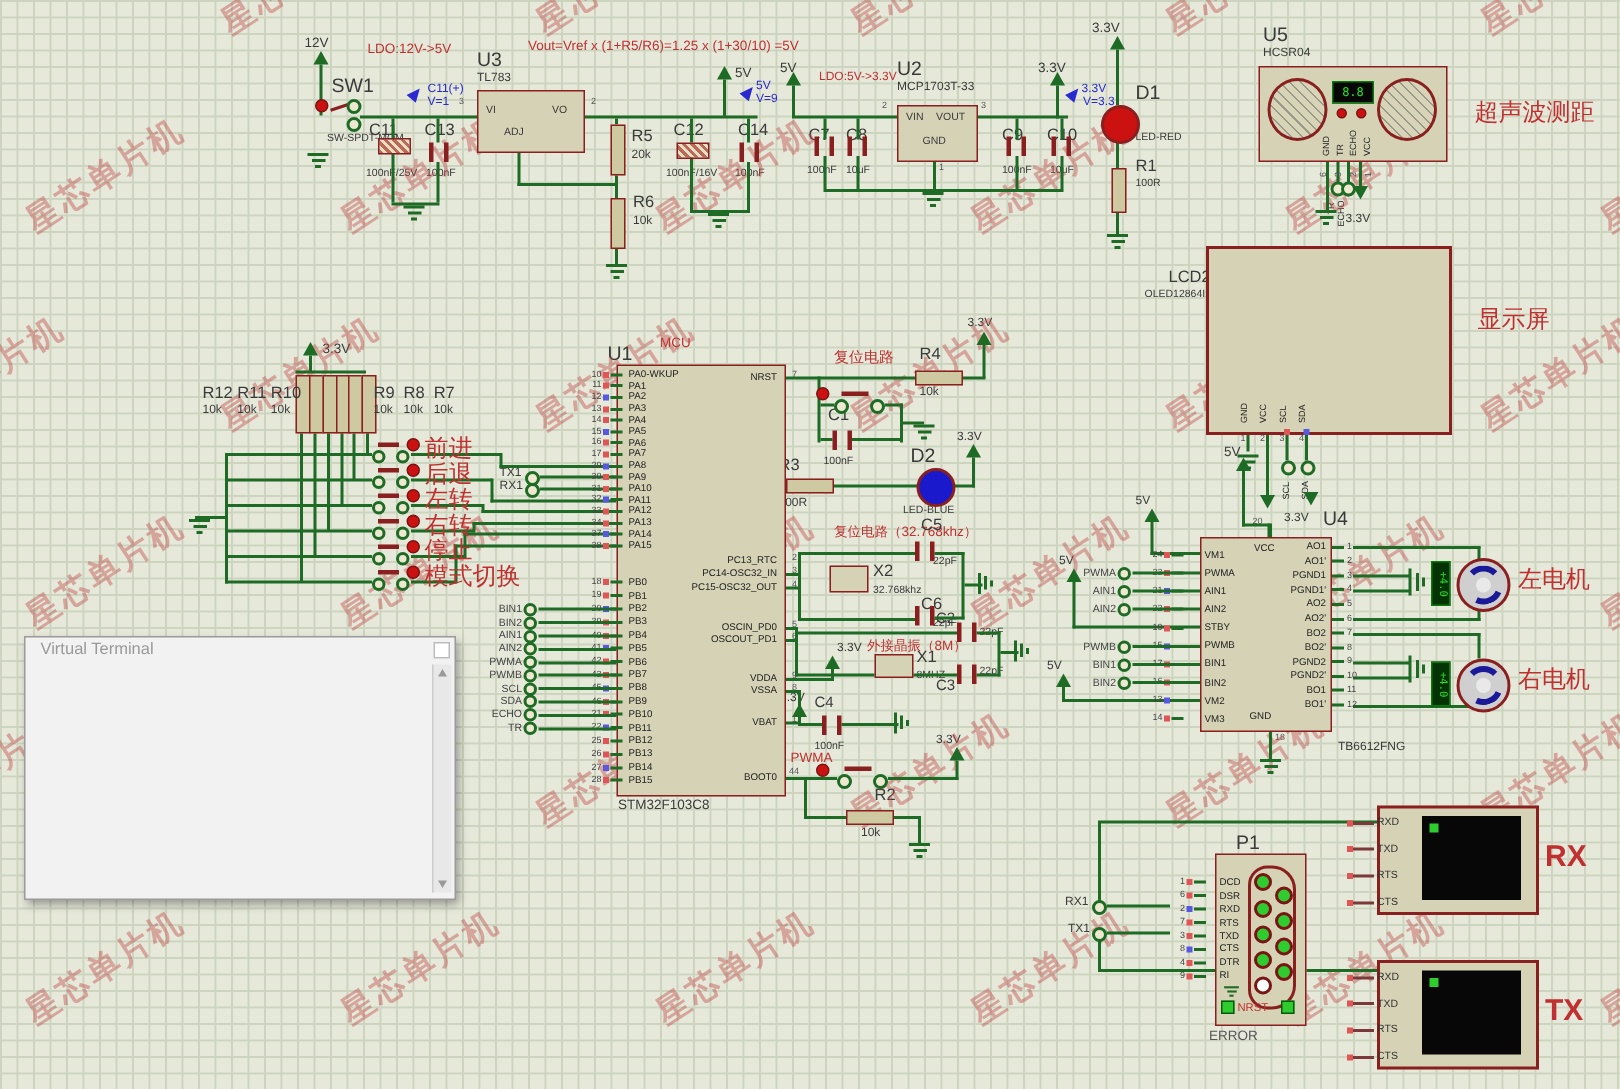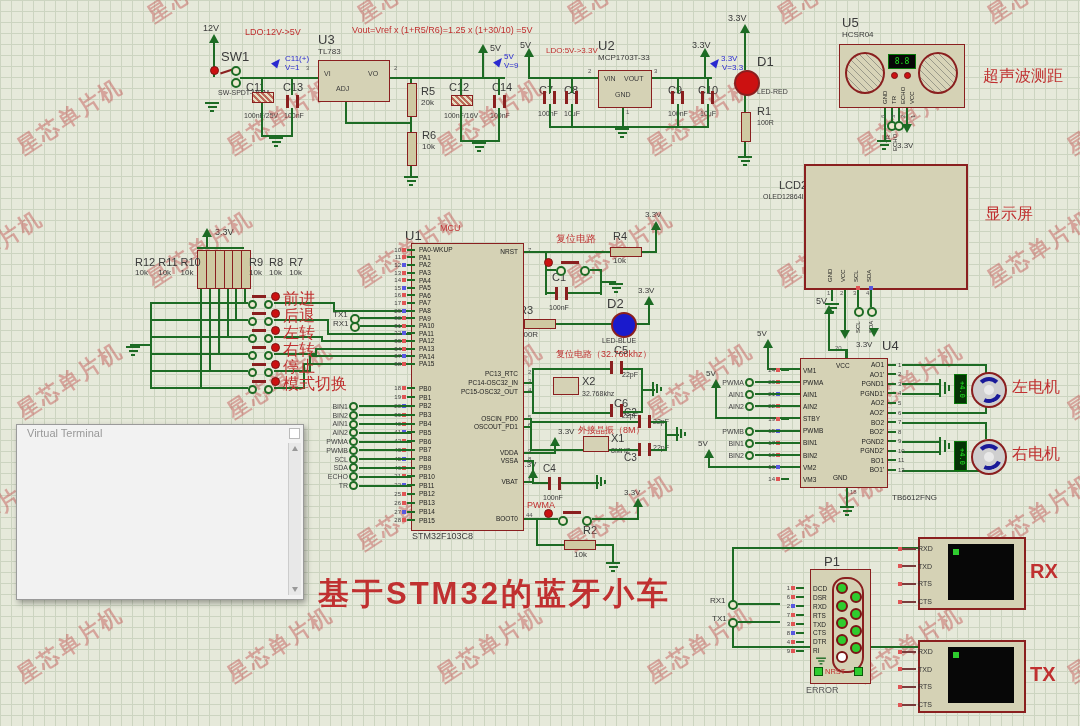--- a/index.html
+++ b/index.html
@@ -828,21 +828,20 @@
   <div style="height:18px;position:relative">
     <span class="t" style="left:10px;top:3px;font-size:11px;color:#999">Virtual Terminal</span>
     <span class="a" style="right:3px;top:3px;width:9px;height:9px;background:#fff;border:1px solid #bbb"></span>
   </div>
   <div style="position:absolute;right:2px;top:18px;width:12px;height:152px;background:#e8e8e8;border-left:1px solid #ccc">
     <span style="position:absolute;top:3px;left:3px;width:0;height:0;border-left:3px solid transparent;border-right:3px solid transparent;border-bottom:5px solid #999"></span>
     <span style="position:absolute;bottom:3px;left:3px;width:0;height:0;border-left:3px solid transparent;border-right:3px solid transparent;border-top:5px solid #999"></span>
   </div>
 </div>
 
-<span class="t rd" style="left:318px;top:578px;font-size:31px;font-weight:bold;letter-spacing:3px">基于STM32的蓝牙小车</span>
 
 <span class="t s8 g" style="left:757px;top:330px">5V</span>
 <div class="pwr" style="left:763px;top:339px"></div>
 <i class="w" style="left:767px;top:348px;width:2px;height:22px"></i>
 <i class="w" style="left:767px;top:368px;width:33px;height:2px"></i>
 <span class="t s13 g" style="left:882px;top:339px">U4</span>
 <span class="t s8 g" style="left:856px;top:341px">3.3V</span>
 <div class="pwrd" style="left:869px;top:328px"></div>
 <span class="t s6 gy" style="left:835px;top:345px">20</span>
 <div class="body" style="left:800px;top:358px;width:86px;height:128px"></div>

